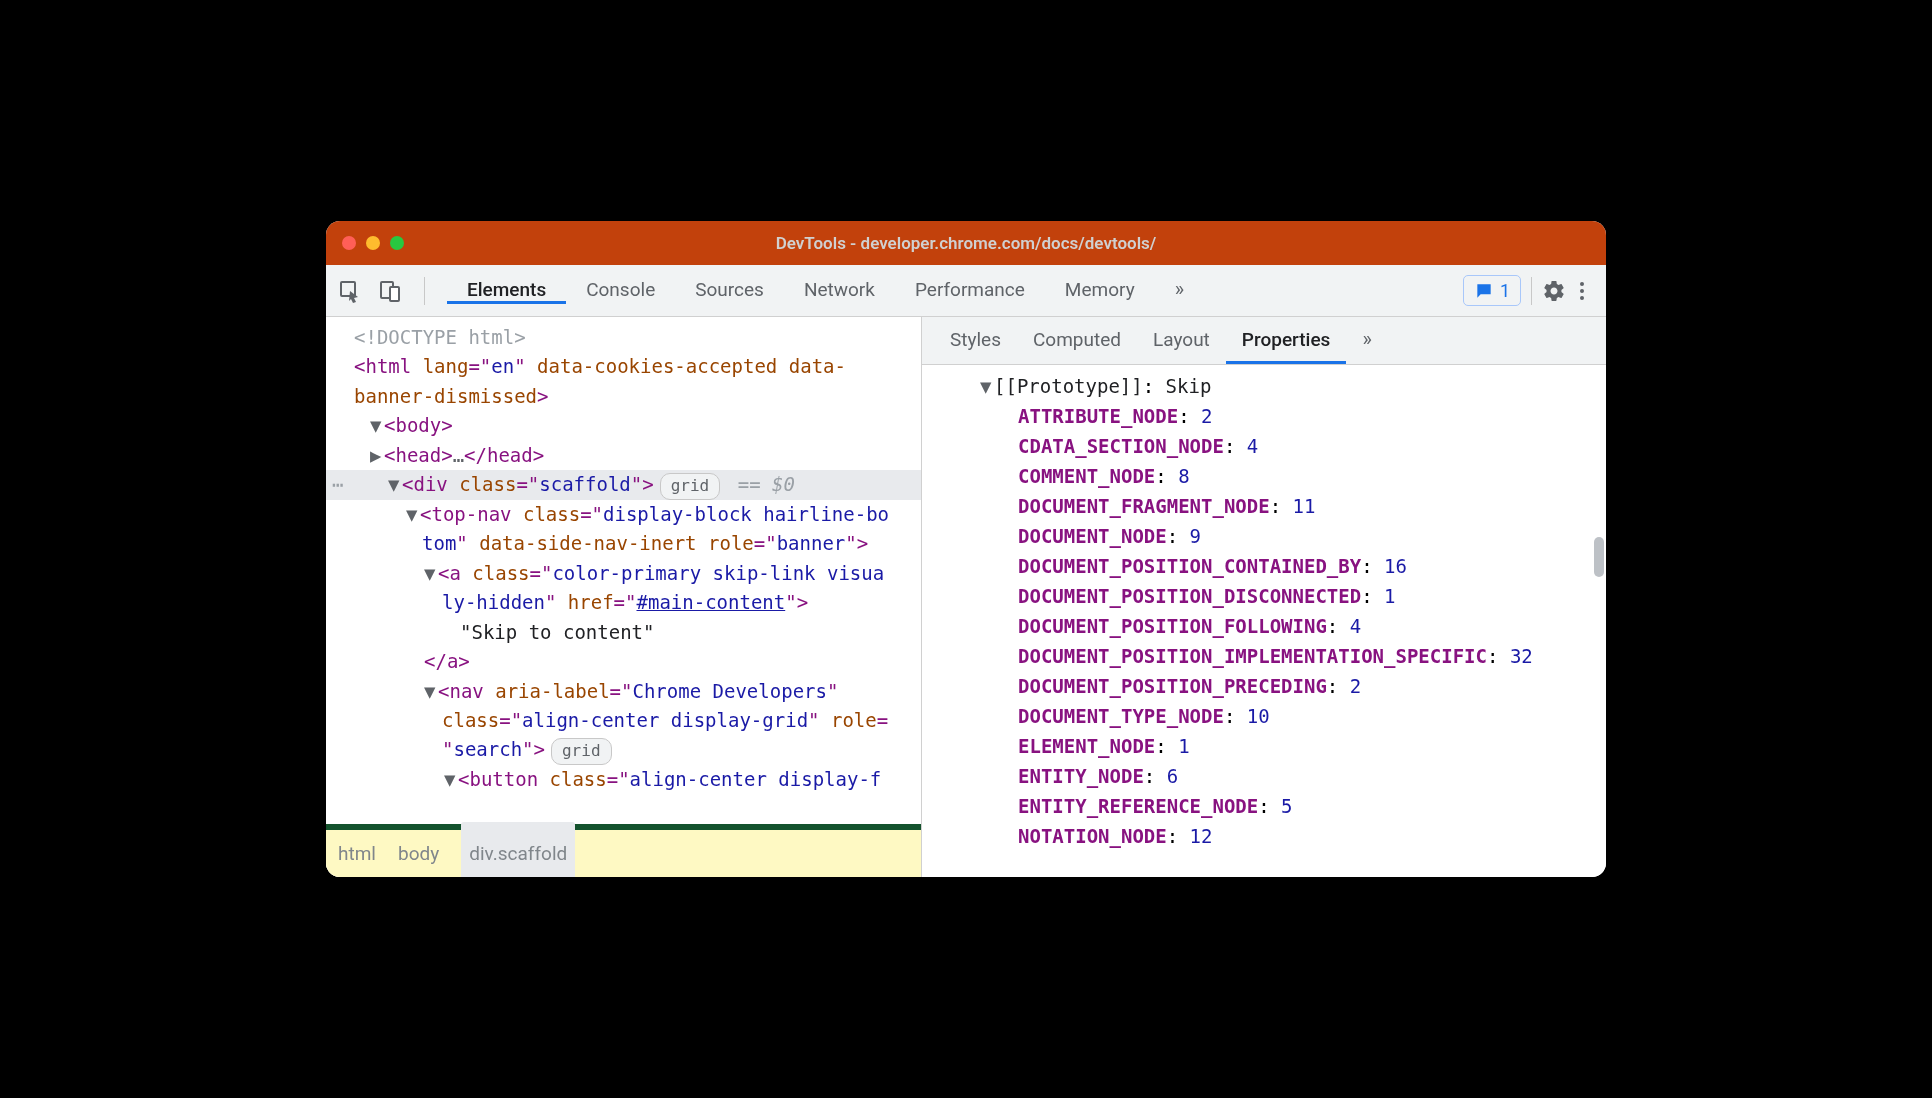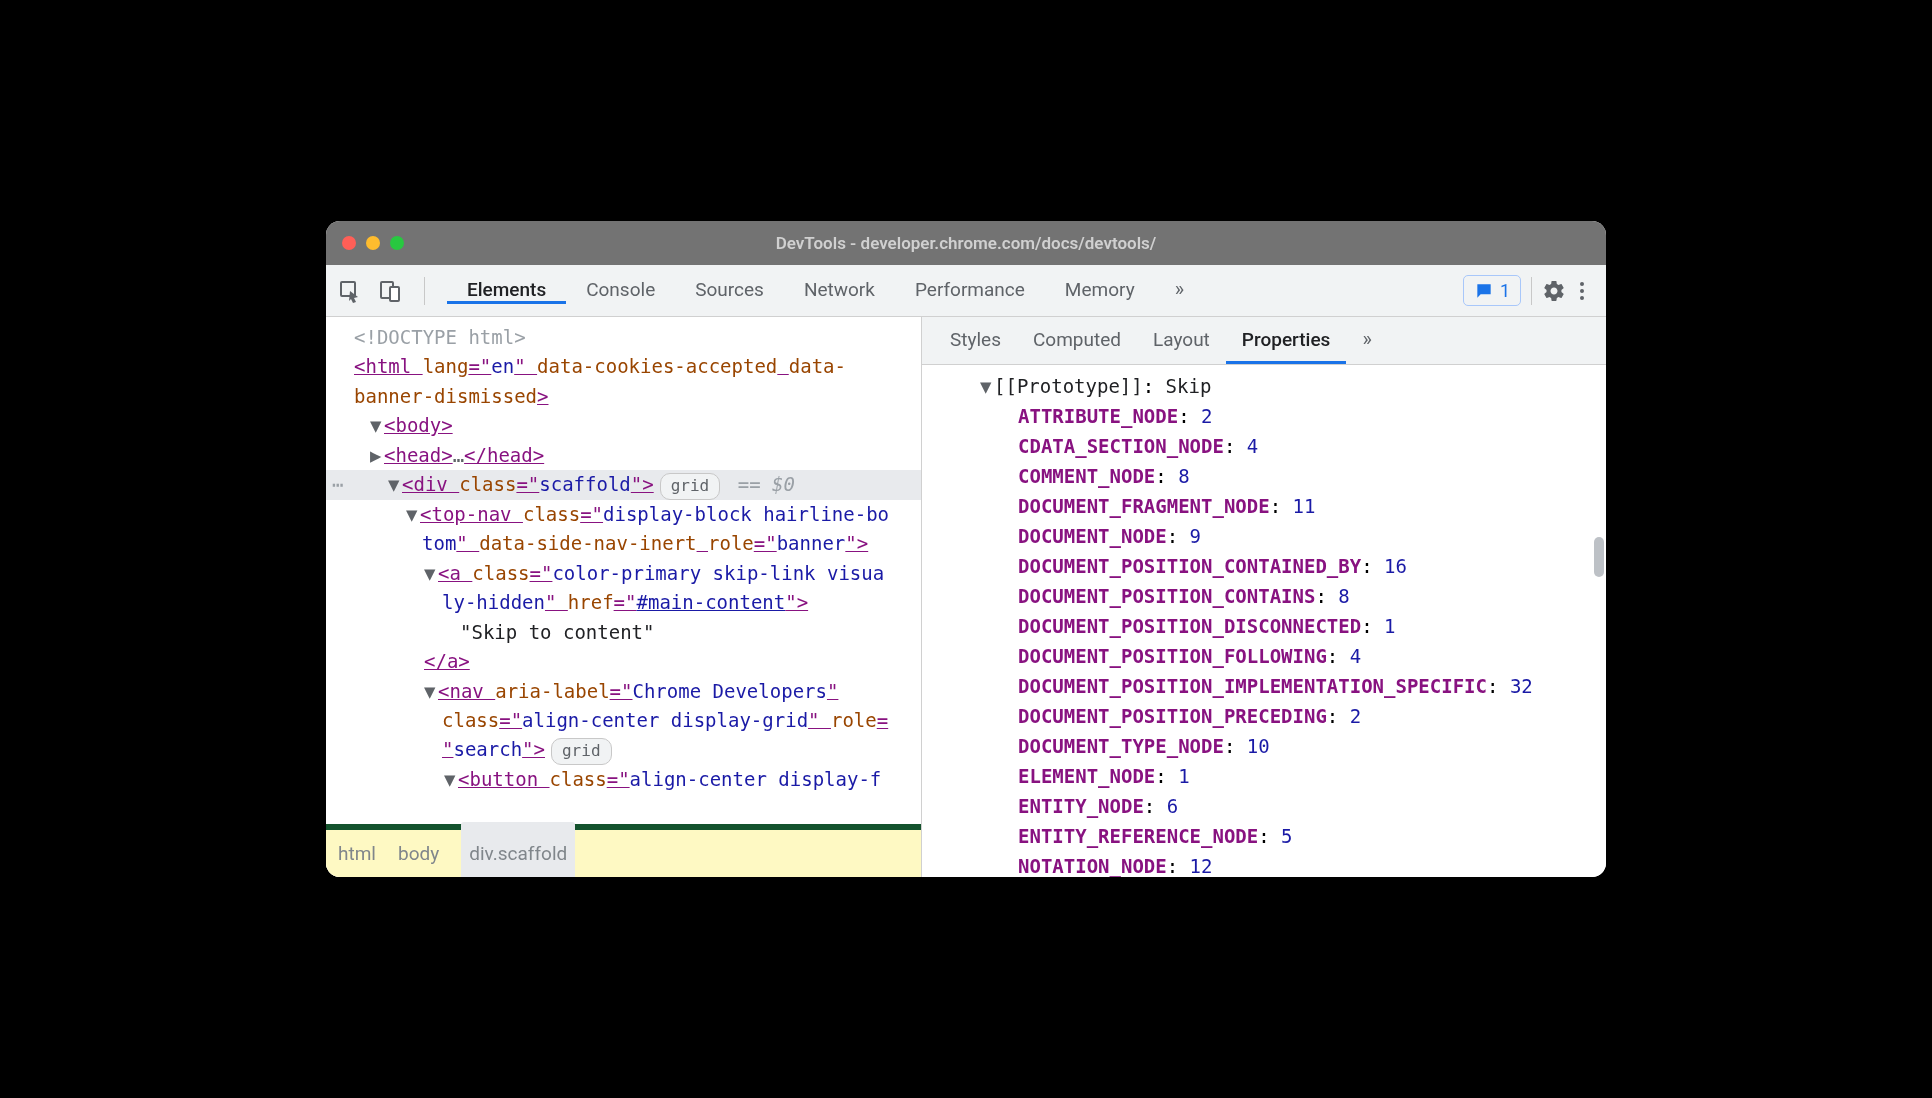--- a/index.html
+++ b/index.html
@@ -15,21 +15,21 @@
   .window {
     width: 1280px;
     background: #fff;
     border-radius: 14px;
     overflow: hidden;
     box-shadow: 0 20px 60px rgba(0,0,0,0.6);
     position: relative;
   }
   .titlebar {
     height: 44px;
-    background: #737373;
+    background: #c2410c;
     display: flex;
     align-items: center;
     padding: 0 16px;
     position: relative;
   }
   .traffic-lights { display: flex; gap: 10px; }
   .traffic-light { width: 14px; height: 14px; border-radius: 50%; }
   .tl-close { background: #ff5f57; }
   .tl-min { background: #febc2e; }
   .tl-max { background: #28c840; }
@@ -108,21 +108,21 @@
   .indent-1 { padding-left: 28px; }
   .indent-2 { padding-left: 44px; }
   .indent-3 { padding-left: 62px; }
   .indent-4 { padding-left: 80px; }
   .indent-5 { padding-left: 98px; }
   .indent-6 { padding-left: 118px; }
   .indent-6b { padding-left: 134px; }
   .wrap-indent { padding-left: 96px; }
   .wrap-indent2 { padding-left: 116px; }
   .tri { color: #5f6368; display: inline-block; width: 14px; }
-  .tag { color: #881280; text-decoration: underline; }
+  .tag { color: #881280; }
   .attr-name { color: #994500; }
   .attr-val { color: #1a1aa6; }
   .doctype { color: #9aa0a6; }
   .pseudo { color: #0b6dd0; }
   .text-node { color: #202124; }
   .dots { color: #5f6368; }
   .link-val { color: #1a1aa6; text-decoration: underline; }
   .badge-pill {
     display: inline-block;
     background: #f1f3f4;
@@ -311,21 +311,20 @@
       </div>
       <div class="props">
         <div class="proto-line"><span class="tri">▼</span><span class="proto-key">[[Prototype]]</span>: <span class="proto-key">Skip</span></div>
         <div id="props-container">
             <div class="prop-line"><span class="prop-key">ATTRIBUTE_NODE</span>: <span class="prop-val">2</span></div>
             <div class="prop-line"><span class="prop-key">CDATA_SECTION_NODE</span>: <span class="prop-val">4</span></div>
             <div class="prop-line"><span class="prop-key">COMMENT_NODE</span>: <span class="prop-val">8</span></div>
             <div class="prop-line"><span class="prop-key">DOCUMENT_FRAGMENT_NODE</span>: <span class="prop-val">11</span></div>
             <div class="prop-line"><span class="prop-key">DOCUMENT_NODE</span>: <span class="prop-val">9</span></div>
             <div class="prop-line"><span class="prop-key">DOCUMENT_POSITION_CONTAINED_BY</span>: <span class="prop-val">16</span></div>
-            <div class="prop-line"><span class="prop-key">DOCUMENT_POSITION_CONTAINS</span>: <span class="prop-val">8</span></div>
             <div class="prop-line"><span class="prop-key">DOCUMENT_POSITION_DISCONNECTED</span>: <span class="prop-val">1</span></div>
             <div class="prop-line"><span class="prop-key">DOCUMENT_POSITION_FOLLOWING</span>: <span class="prop-val">4</span></div>
             <div class="prop-line"><span class="prop-key">DOCUMENT_POSITION_IMPLEMENTATION_SPECIFIC</span>: <span class="prop-val">32</span></div>
             <div class="prop-line"><span class="prop-key">DOCUMENT_POSITION_PRECEDING</span>: <span class="prop-val">2</span></div>
             <div class="prop-line"><span class="prop-key">DOCUMENT_TYPE_NODE</span>: <span class="prop-val">10</span></div>
             <div class="prop-line"><span class="prop-key">ELEMENT_NODE</span>: <span class="prop-val">1</span></div>
             <div class="prop-line"><span class="prop-key">ENTITY_NODE</span>: <span class="prop-val">6</span></div>
             <div class="prop-line"><span class="prop-key">ENTITY_REFERENCE_NODE</span>: <span class="prop-val">5</span></div>
             <div class="prop-line"><span class="prop-key">NOTATION_NODE</span>: <span class="prop-val">12</span></div>
           </div>

